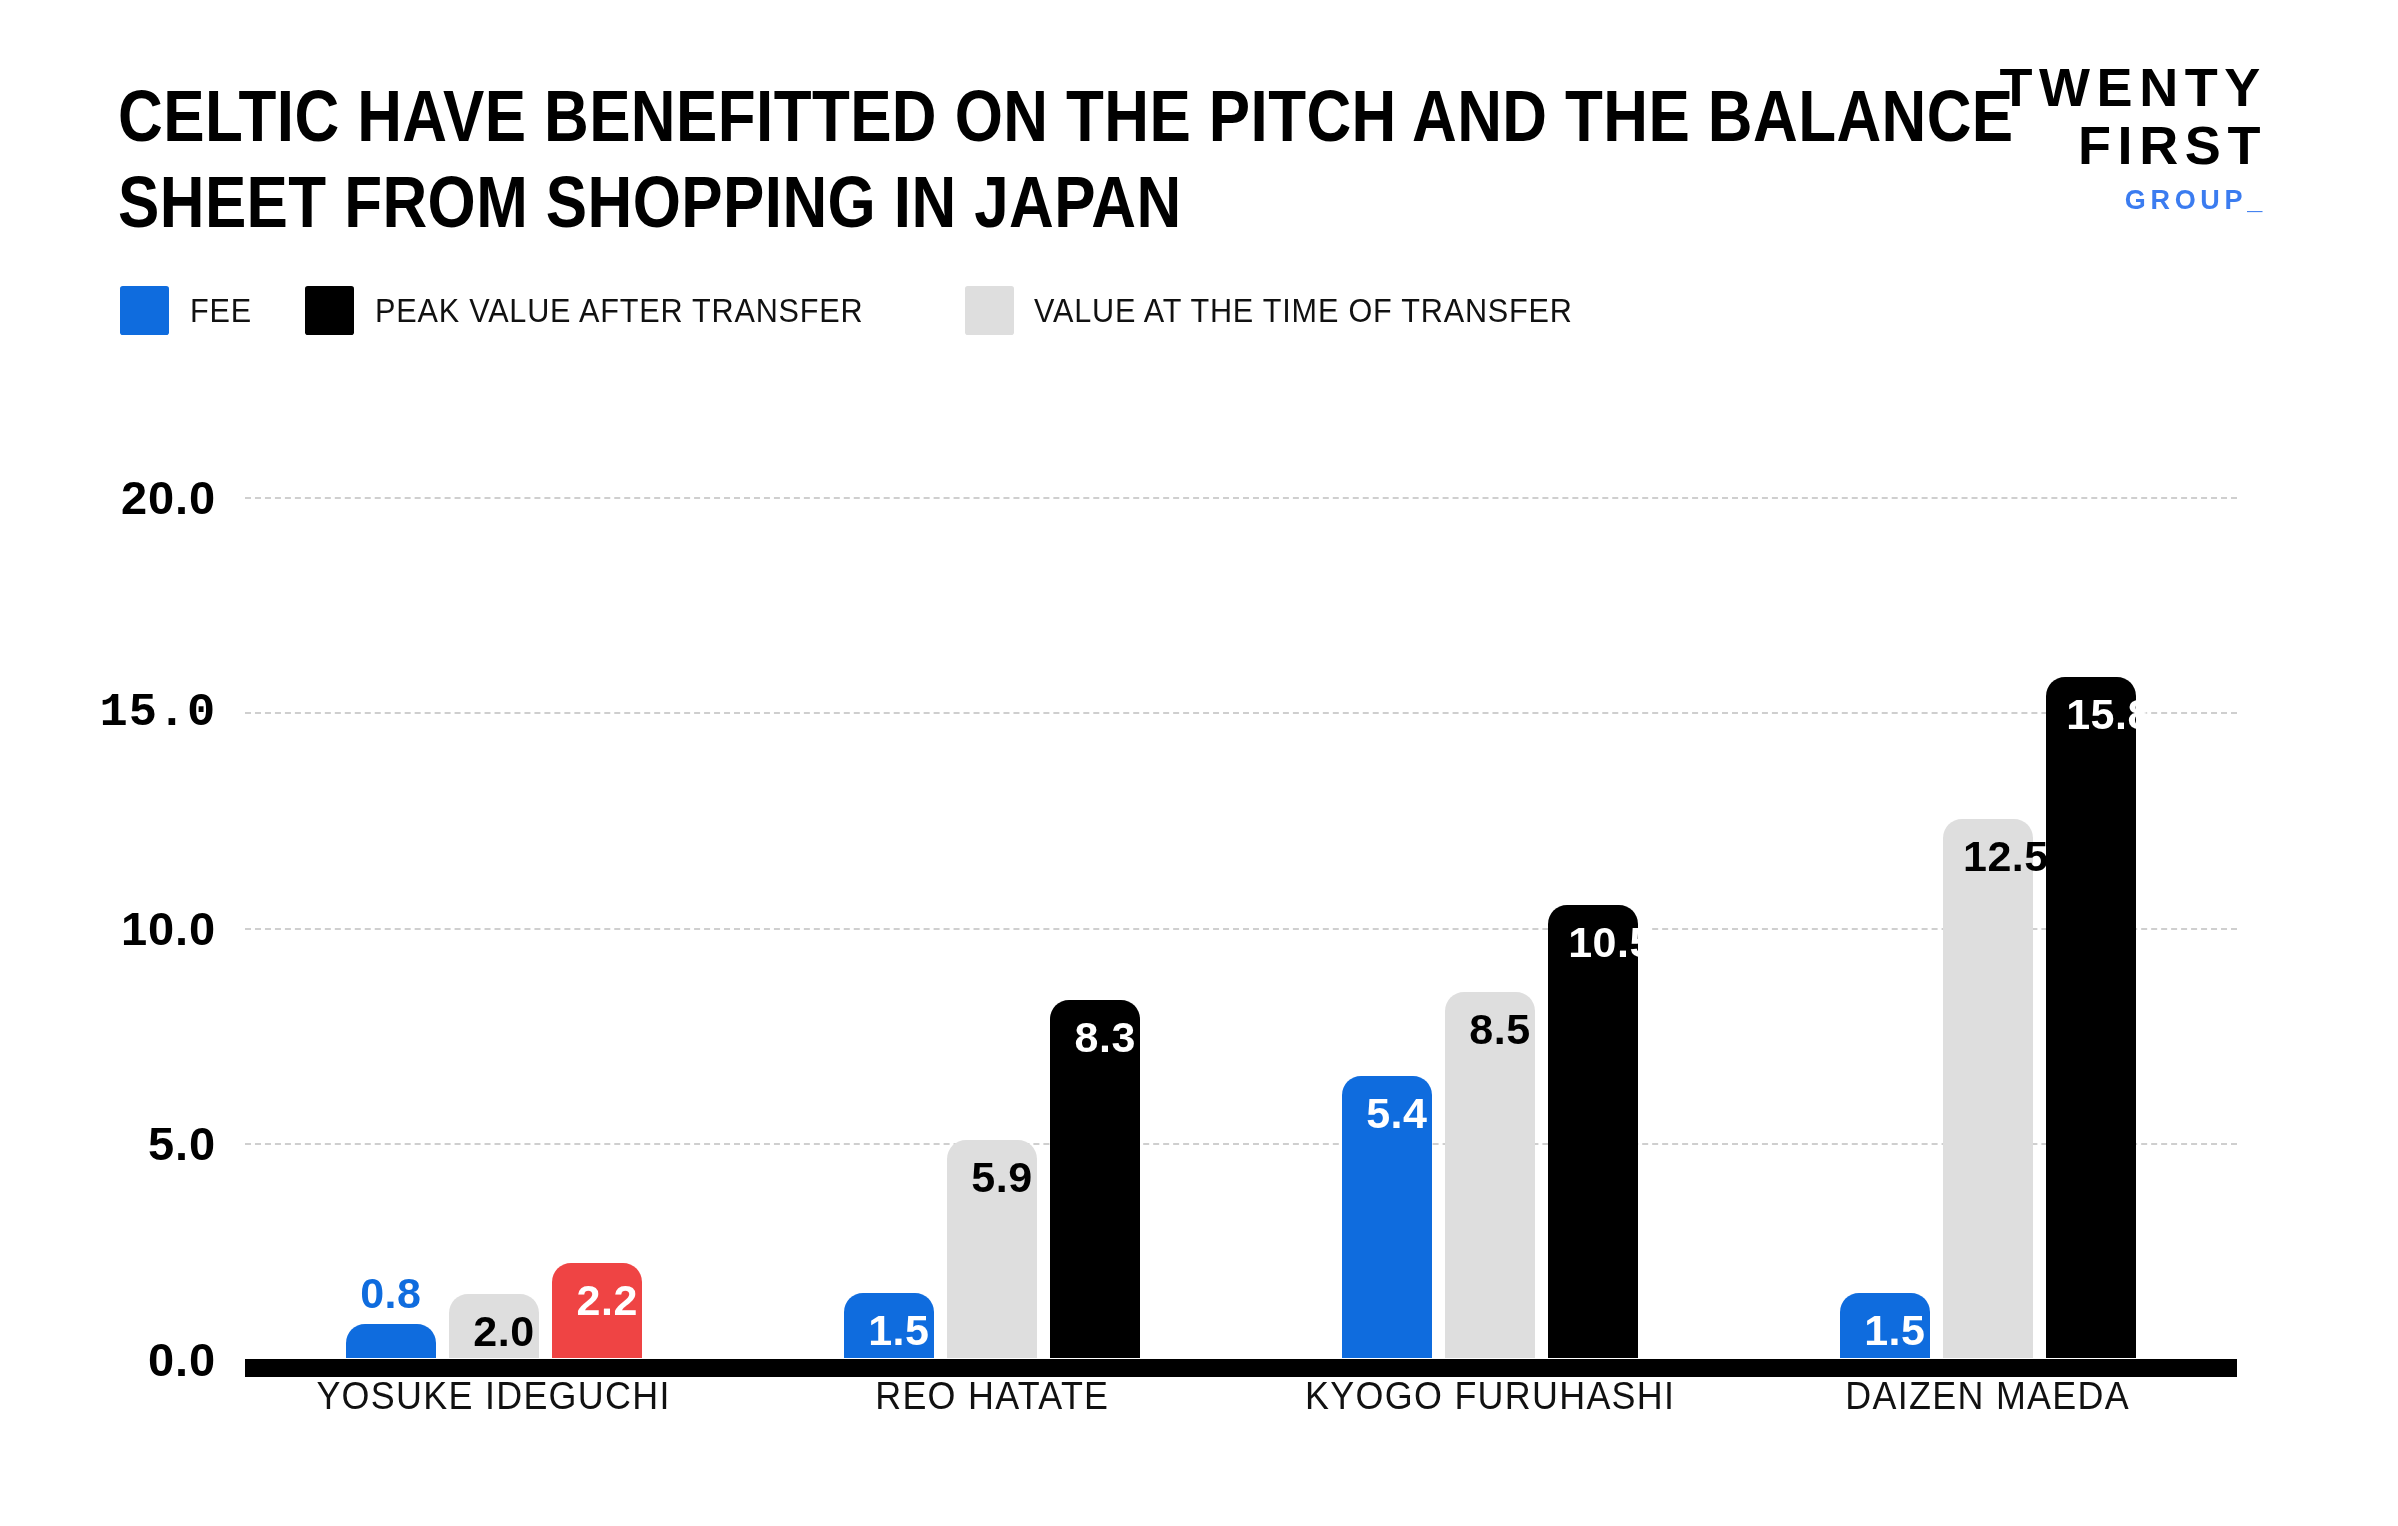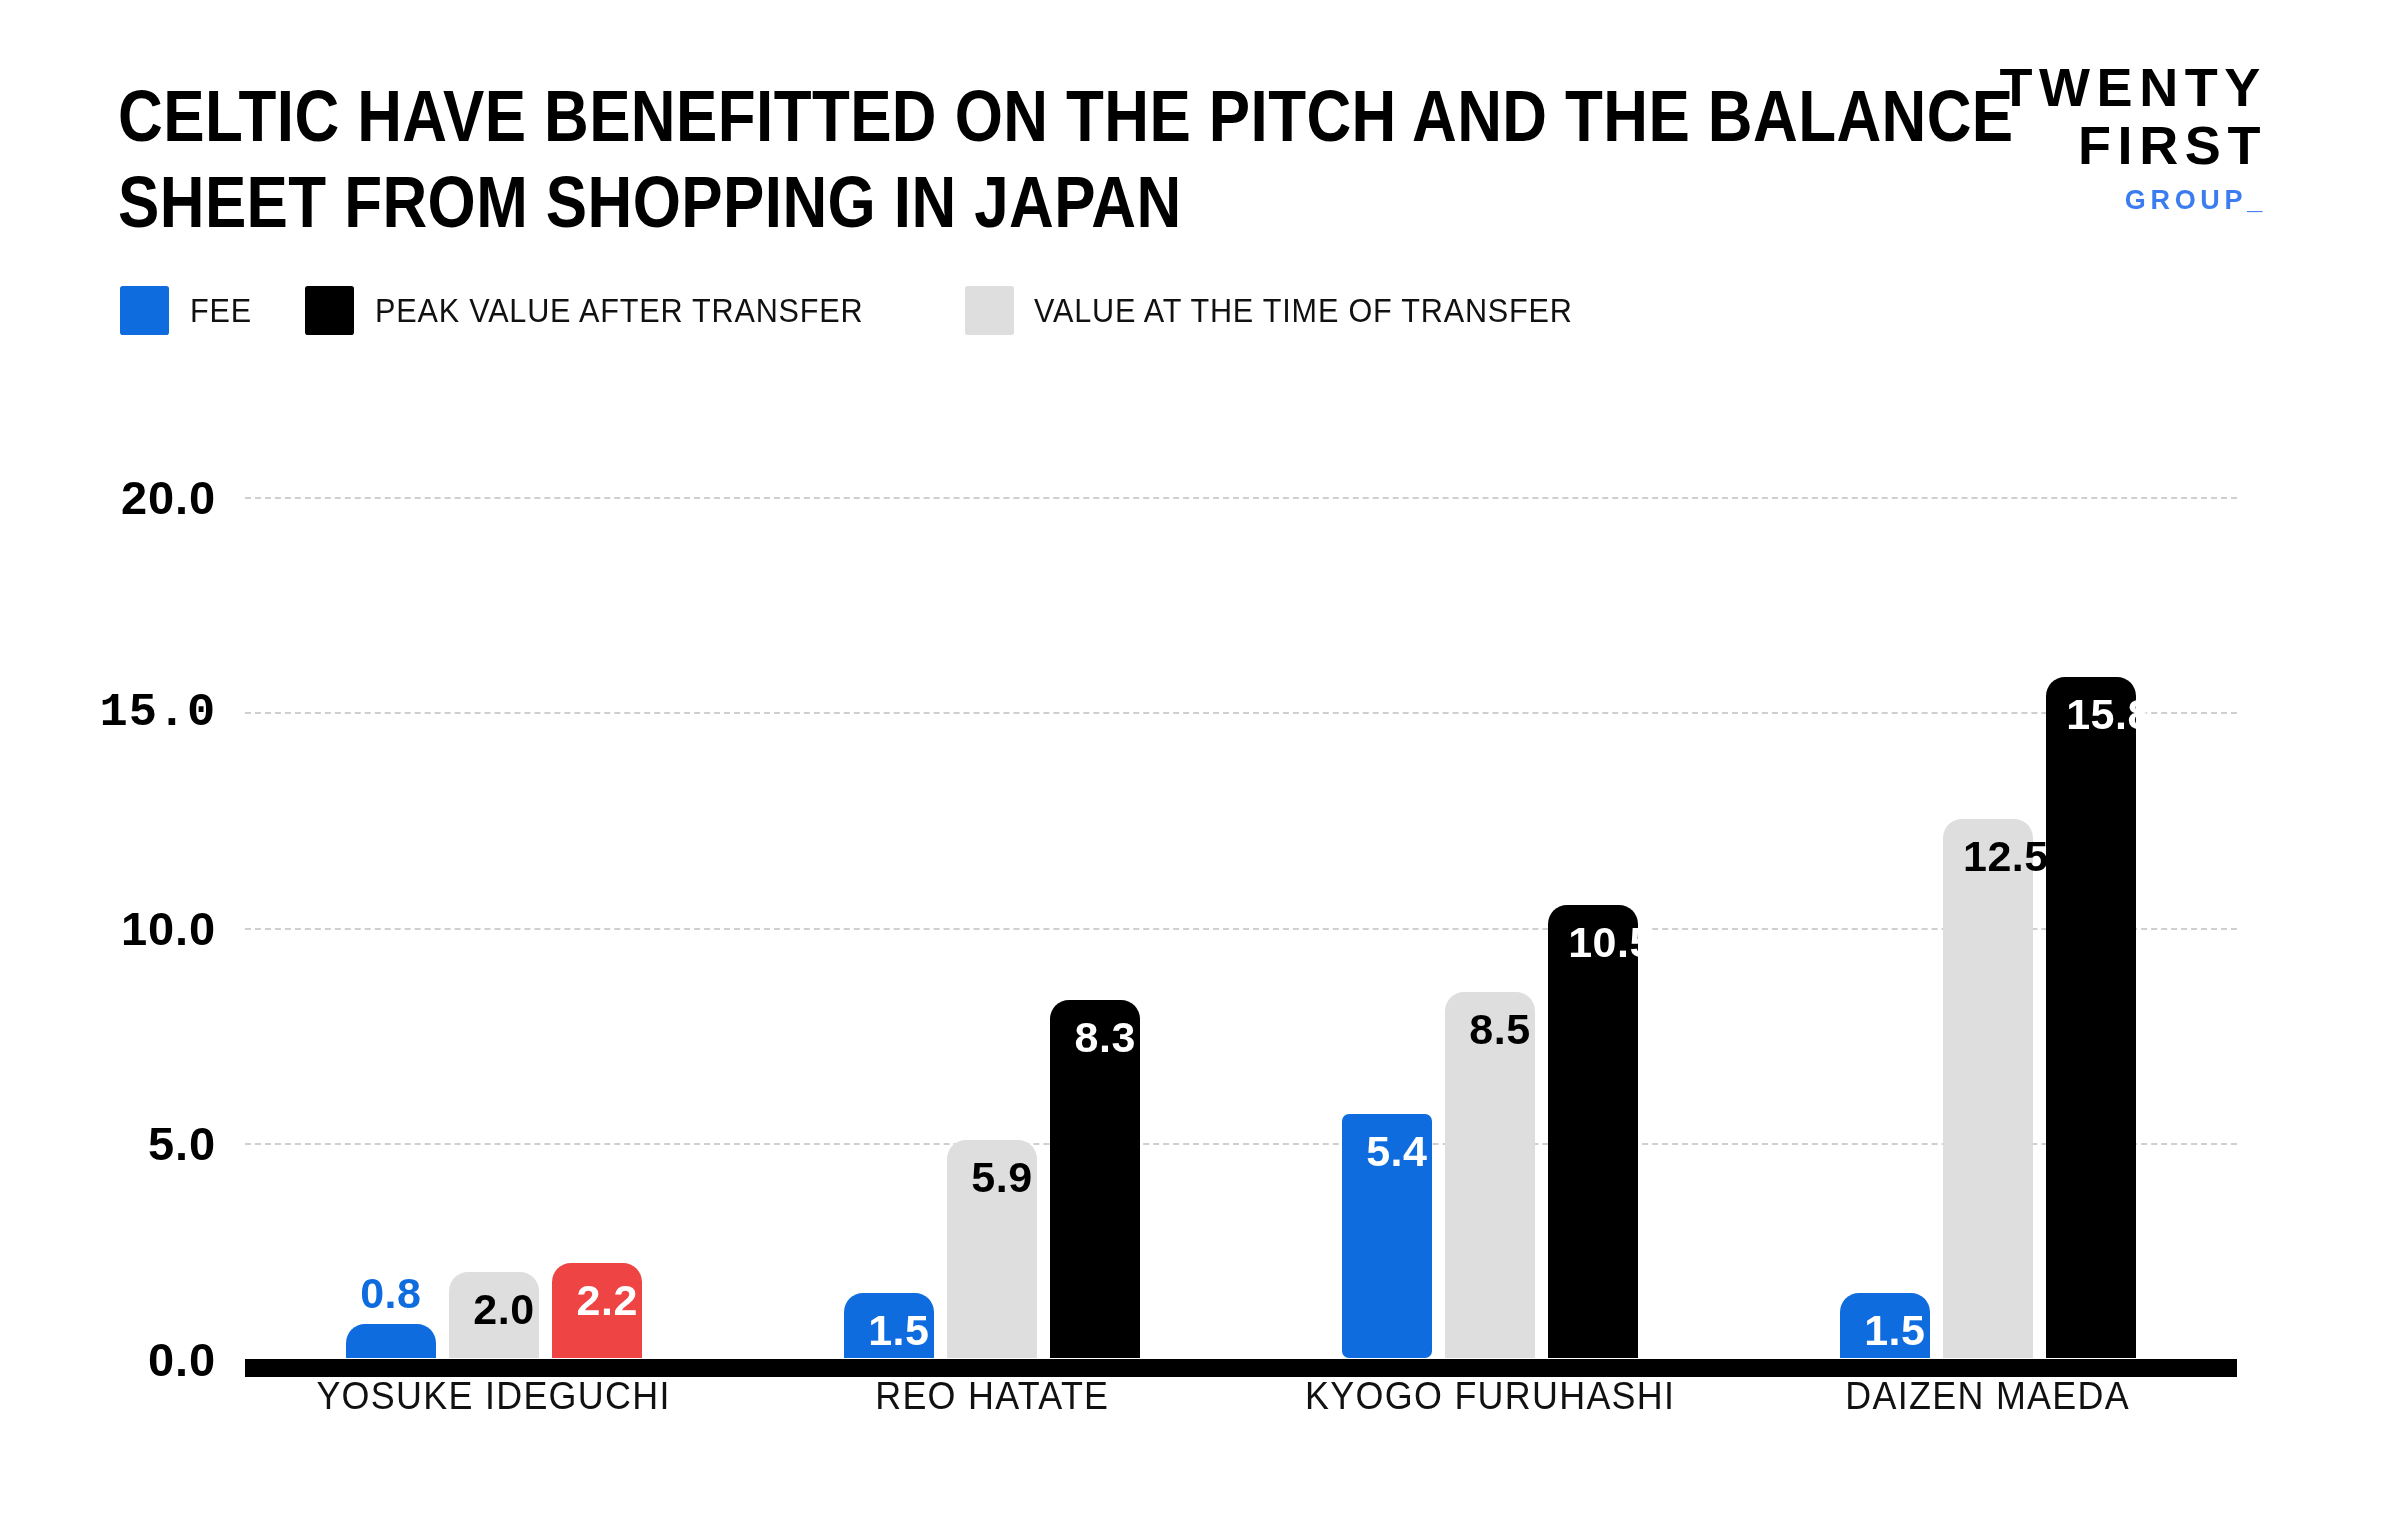--- a/index.html
+++ b/index.html
@@ -264,21 +264,21 @@
   <div class="axis-line"></div>
   <div class="groups" id="groups">
       <div class="group">
         <div class="bars">
           <div class="bar-wrap">
             <div class="bar" style="height: 34px; background: rgb(15, 108, 222);">
               <div class="bar-value-out" style="color: rgb(15, 108, 222);">0.8</div>
             </div>
           </div>
           <div class="bar-wrap">
-            <div class="bar" style="height: 86px; background: rgb(222, 222, 222);">
+            <div class="bar" style="height: 64px; background: rgb(222, 222, 222);">
               <div class="bar-value-in" style="color: rgb(0, 0, 0);">2.0</div>
             </div>
           </div>
           <div class="bar-wrap">
             <div class="bar" style="height: 95px; background: #ef4444; padding-left: 28px;">
               <div class="bar-value-in" style="color: rgb(255, 255, 255);">2.2</div>
             </div>
           </div>
         </div>
         <div class="cat-label"><span>YOSUKE IDEGUCHI</span></div>
@@ -299,21 +299,21 @@
             <div class="bar" style="height: 358px; background: rgb(0, 0, 0);">
               <div class="bar-value-in" style="color: rgb(255, 255, 255);">8.3</div>
             </div>
           </div>
         </div>
         <div class="cat-label"><span>REO HATATE</span></div>
       </div>
       <div class="group">
         <div class="bars">
           <div class="bar-wrap">
-            <div class="bar" style="height: 244px; background: rgb(15, 108, 222); border-radius: 7px;">
+            <div class="bar" style="height: 282px; background: rgb(15, 108, 222);">
               <div class="bar-value-in" style="color: rgb(255, 255, 255);">5.4</div>
             </div>
           </div>
           <div class="bar-wrap">
             <div class="bar" style="height: 366px; background: rgb(222, 222, 222);">
               <div class="bar-value-in" style="color: rgb(0, 0, 0);">8.5</div>
             </div>
           </div>
           <div class="bar-wrap">
             <div class="bar" style="height: 453px; background: rgb(0, 0, 0);">

